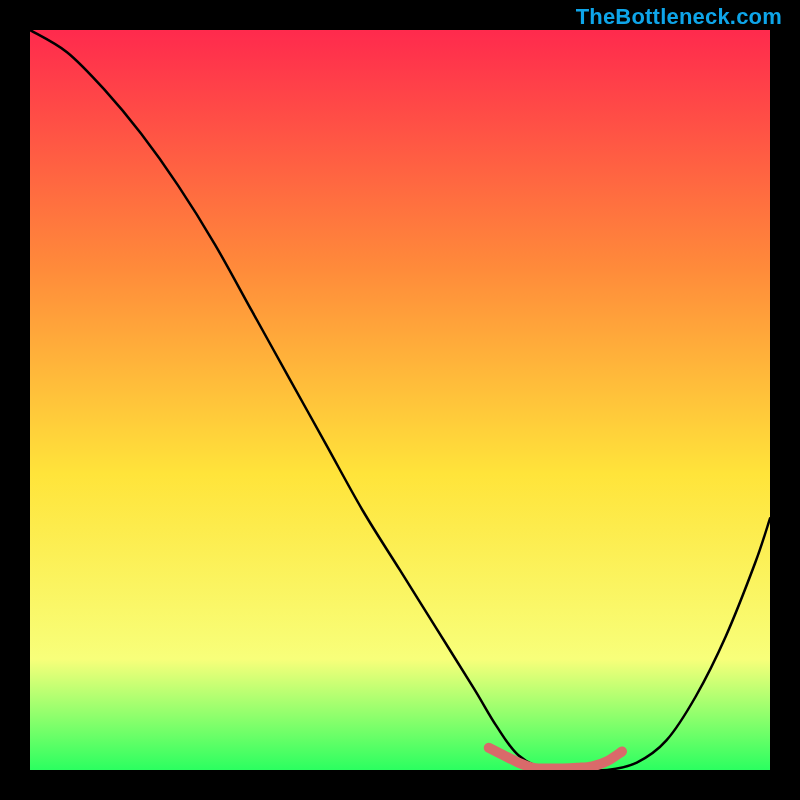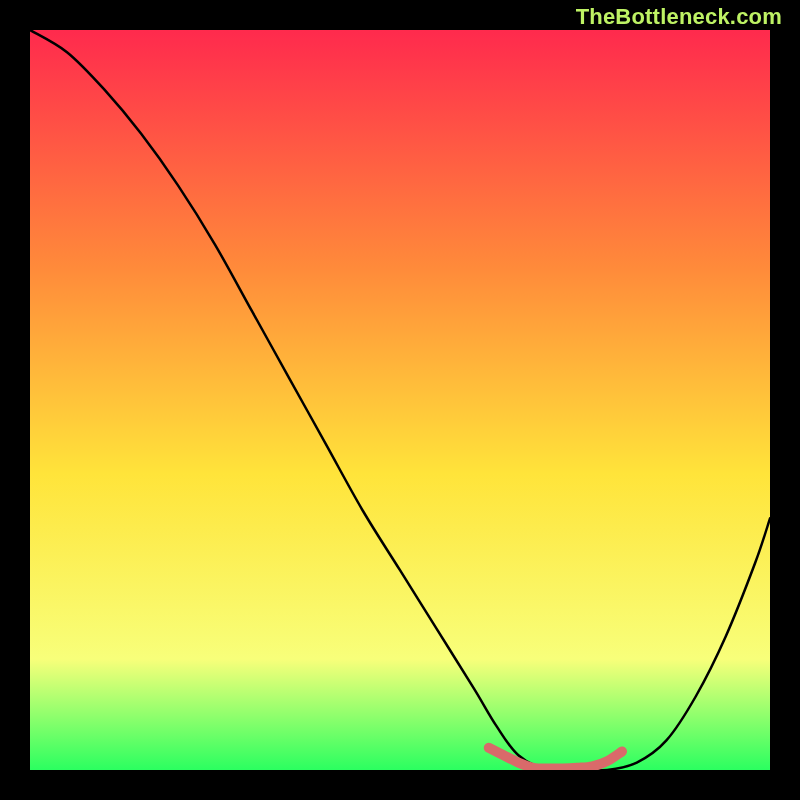--- a/index.html
+++ b/index.html
@@ -10,21 +10,21 @@
     height: 800px;
     background: #000;
   }
   .watermark {
     position: absolute;
     top: 4px;
     right: 18px;
     font-family: Arial, Helvetica, sans-serif;
     font-size: 22px;
     font-weight: bold;
-    color: #bef264;
+    color: #0ea5e9;
     letter-spacing: 0.2px;
   }
   .plot {
     position: absolute;
     left: 30px;
     top: 30px;
     width: 740px;
     height: 740px;
   }
   svg { display: block; }

